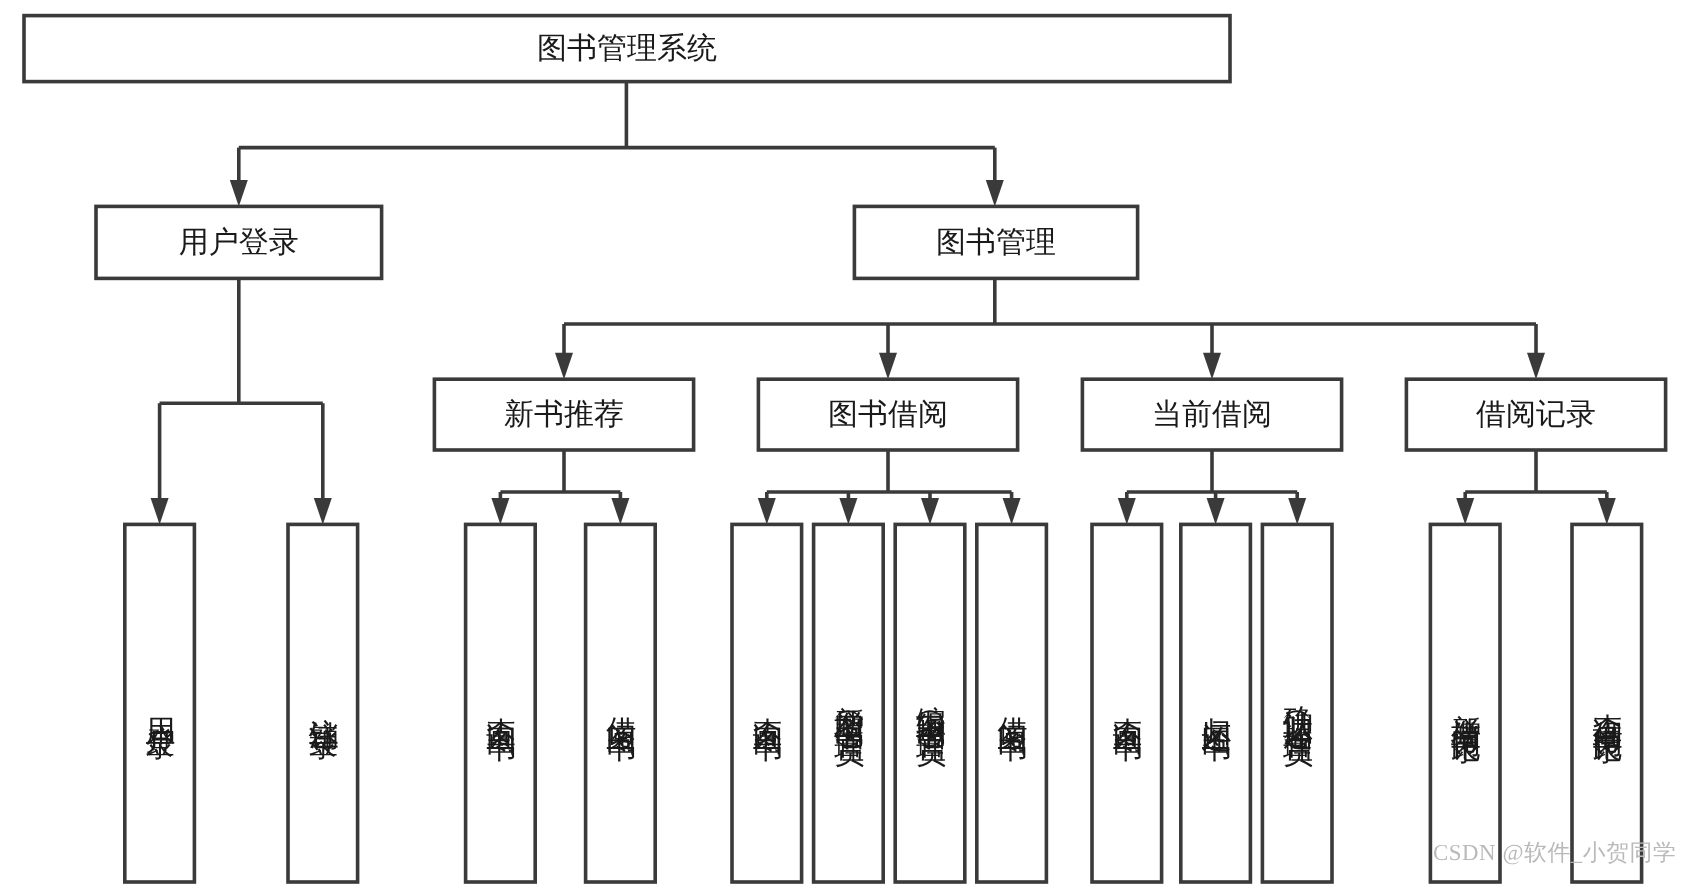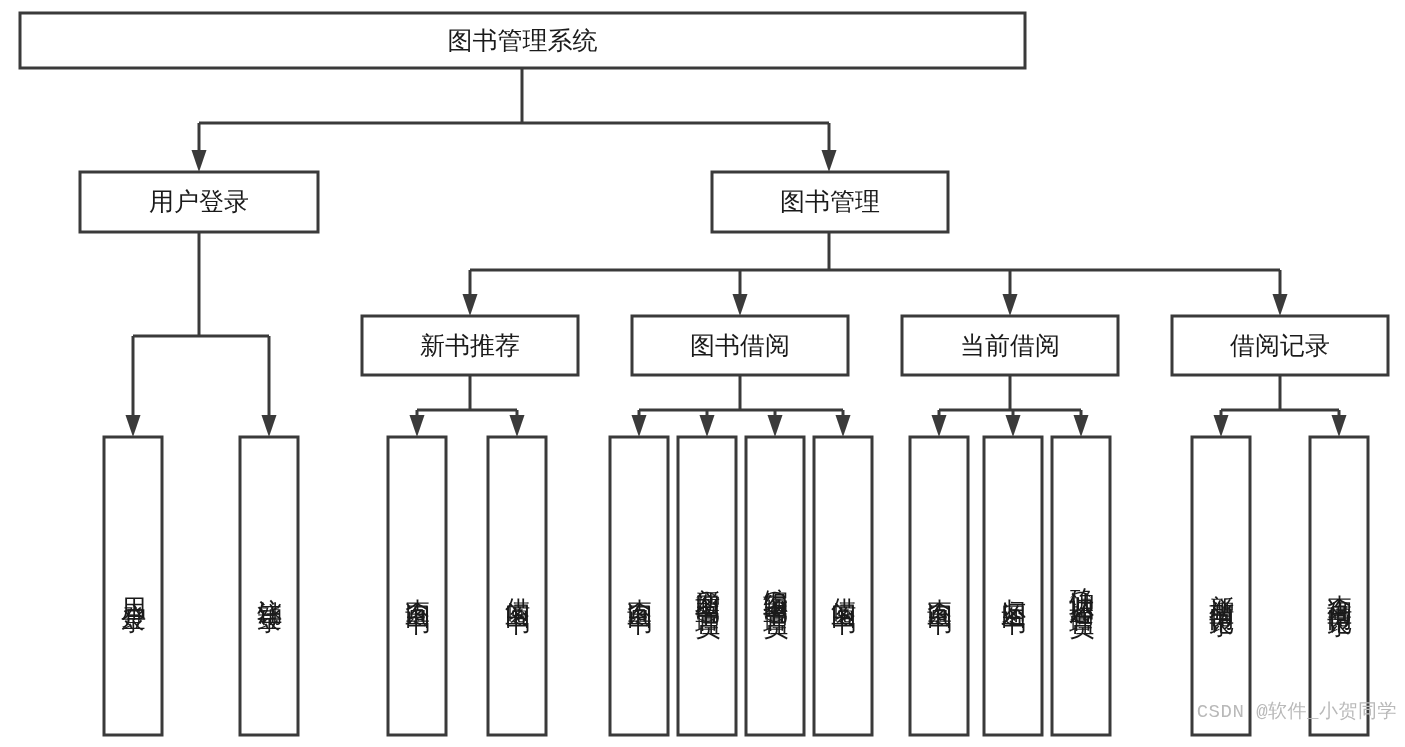--- a/index.html
+++ b/index.html
@@ -56,21 +56,21 @@
     font-size: 25px;
     line-height: 1.22;
     letter-spacing: 4px;
     color: #1a1a1a;
     white-space: nowrap;
   }
   .watermark {
     position: absolute;
     right: 8px;
     bottom: 4px;
-    font-family: Liberation Mono, monospace;
+    font-family: Liberation Serif, serif;
     font-size: 19px;
     color: #b9b9b9;
     letter-spacing: 0.5px;
     white-space: nowrap;
   }
 </style>
 </head>
 <body>
 
 <div id="chart-root">

